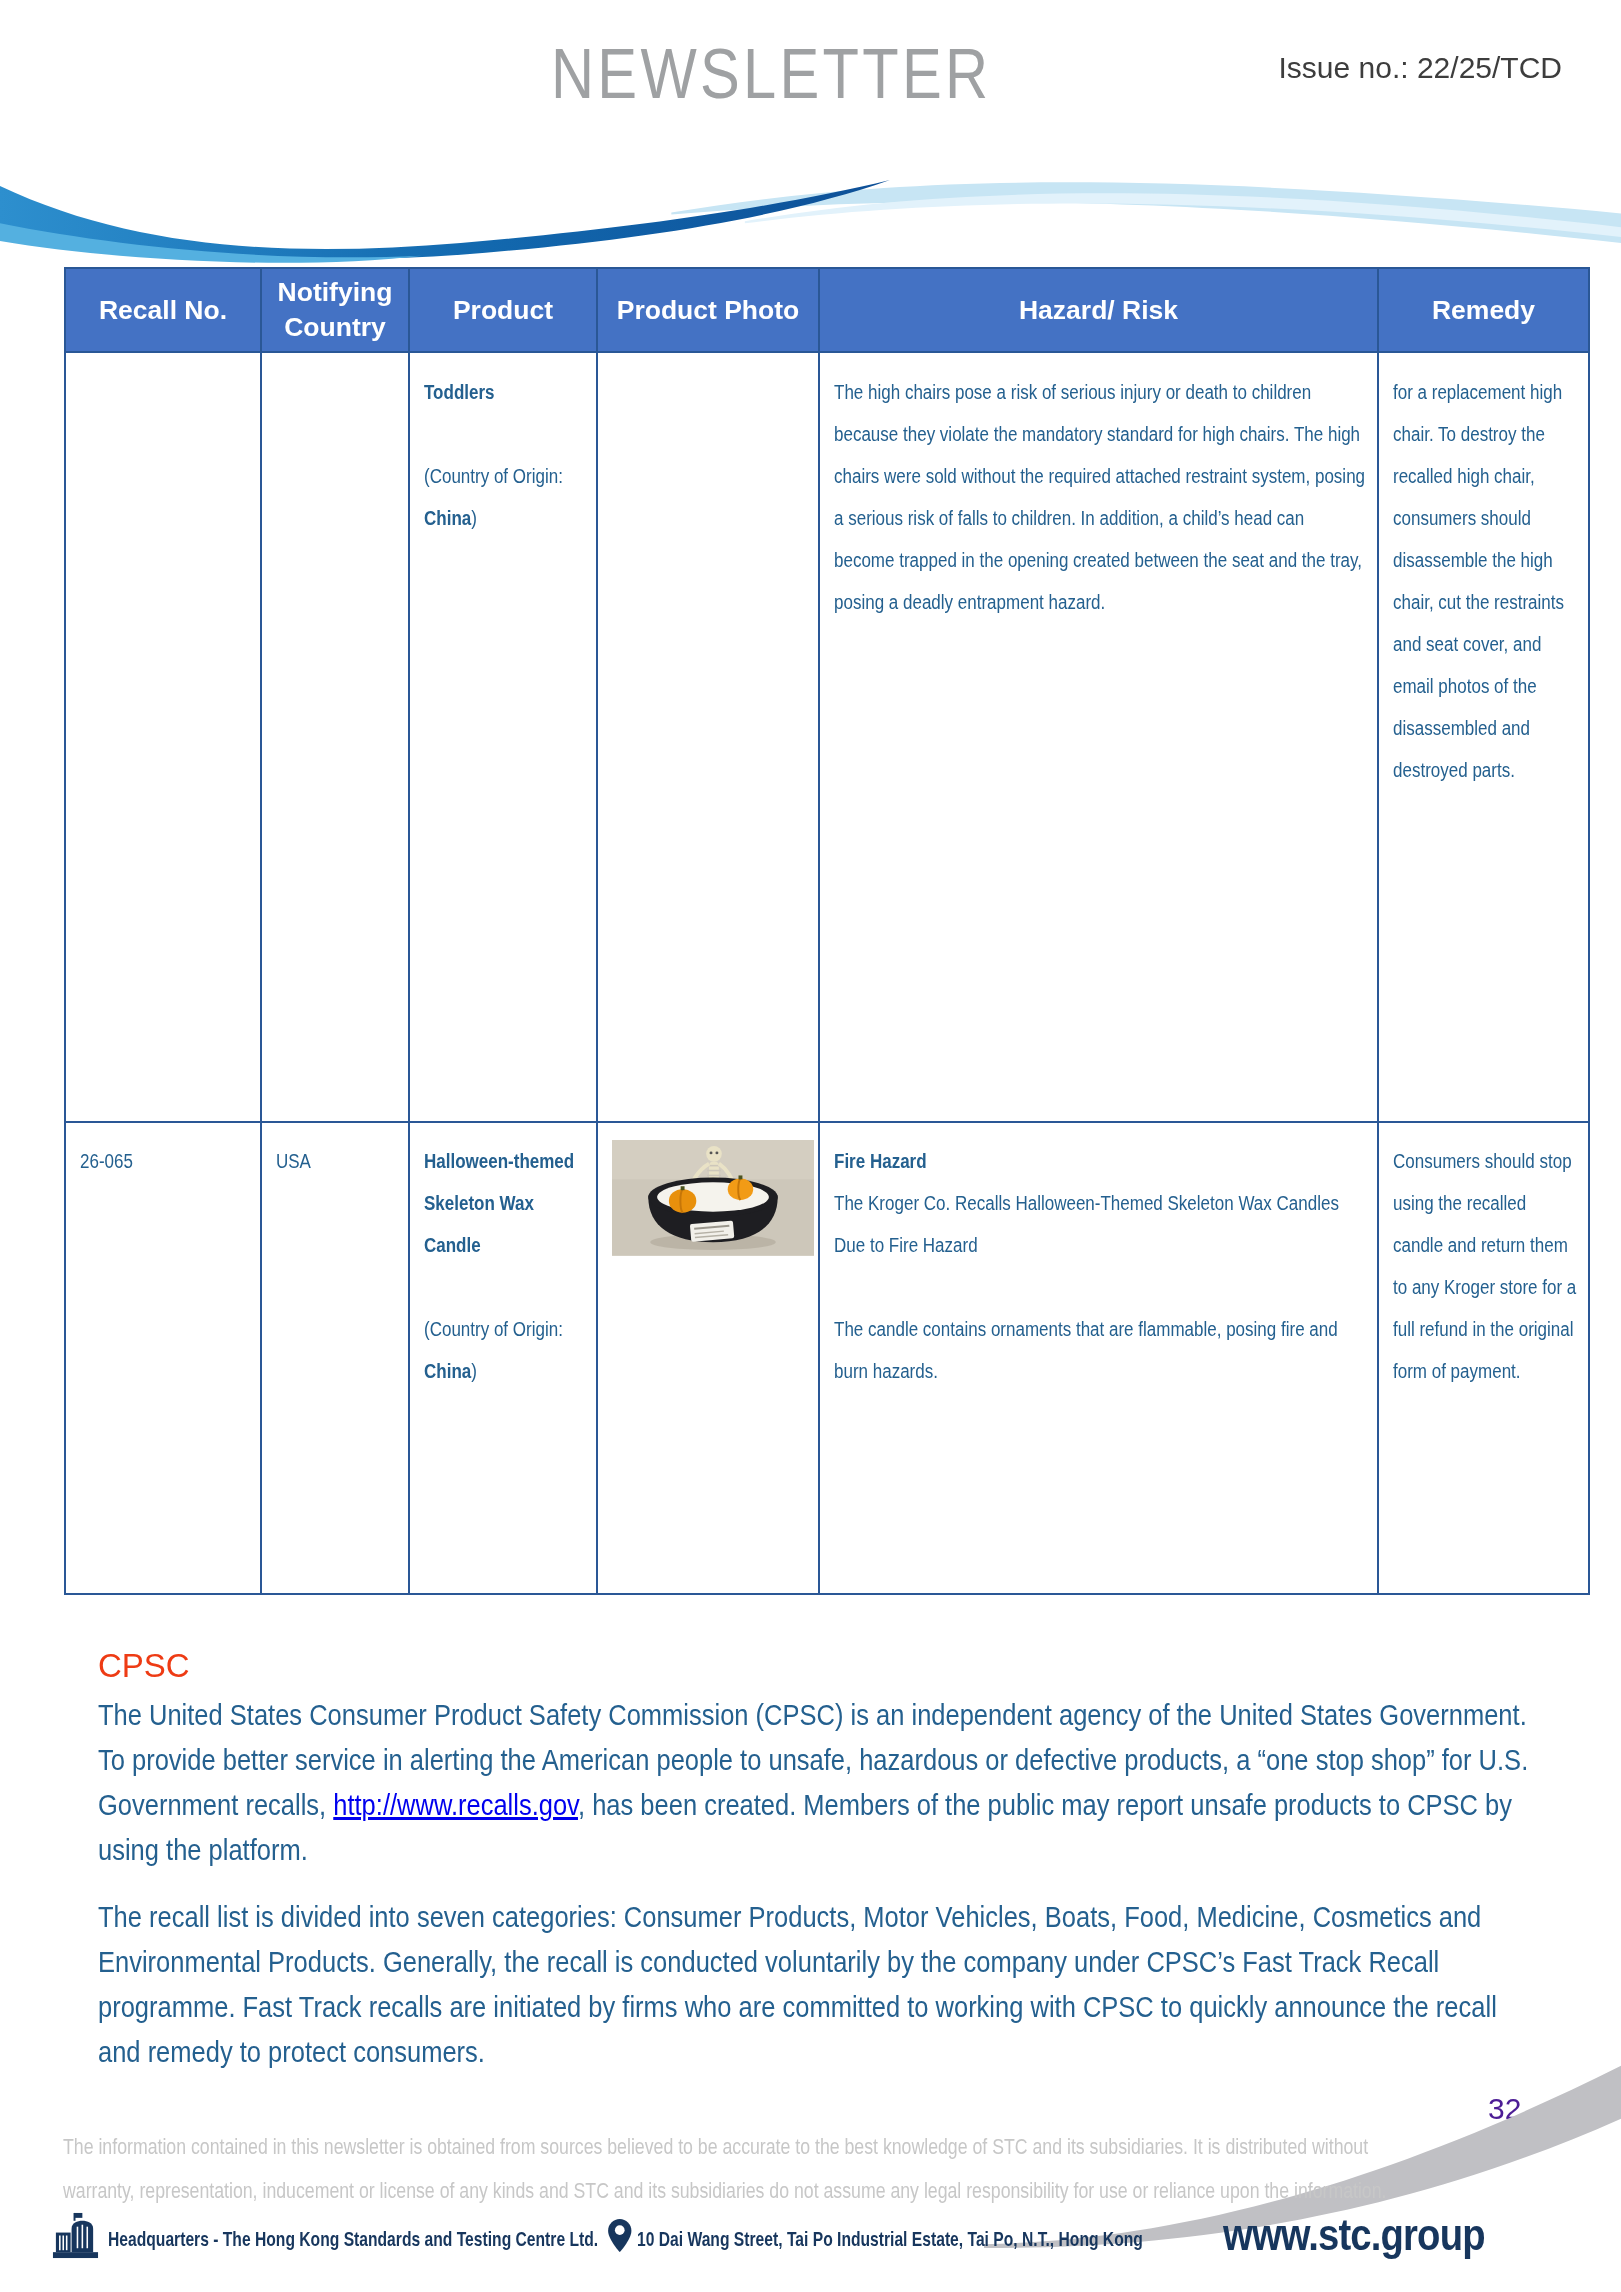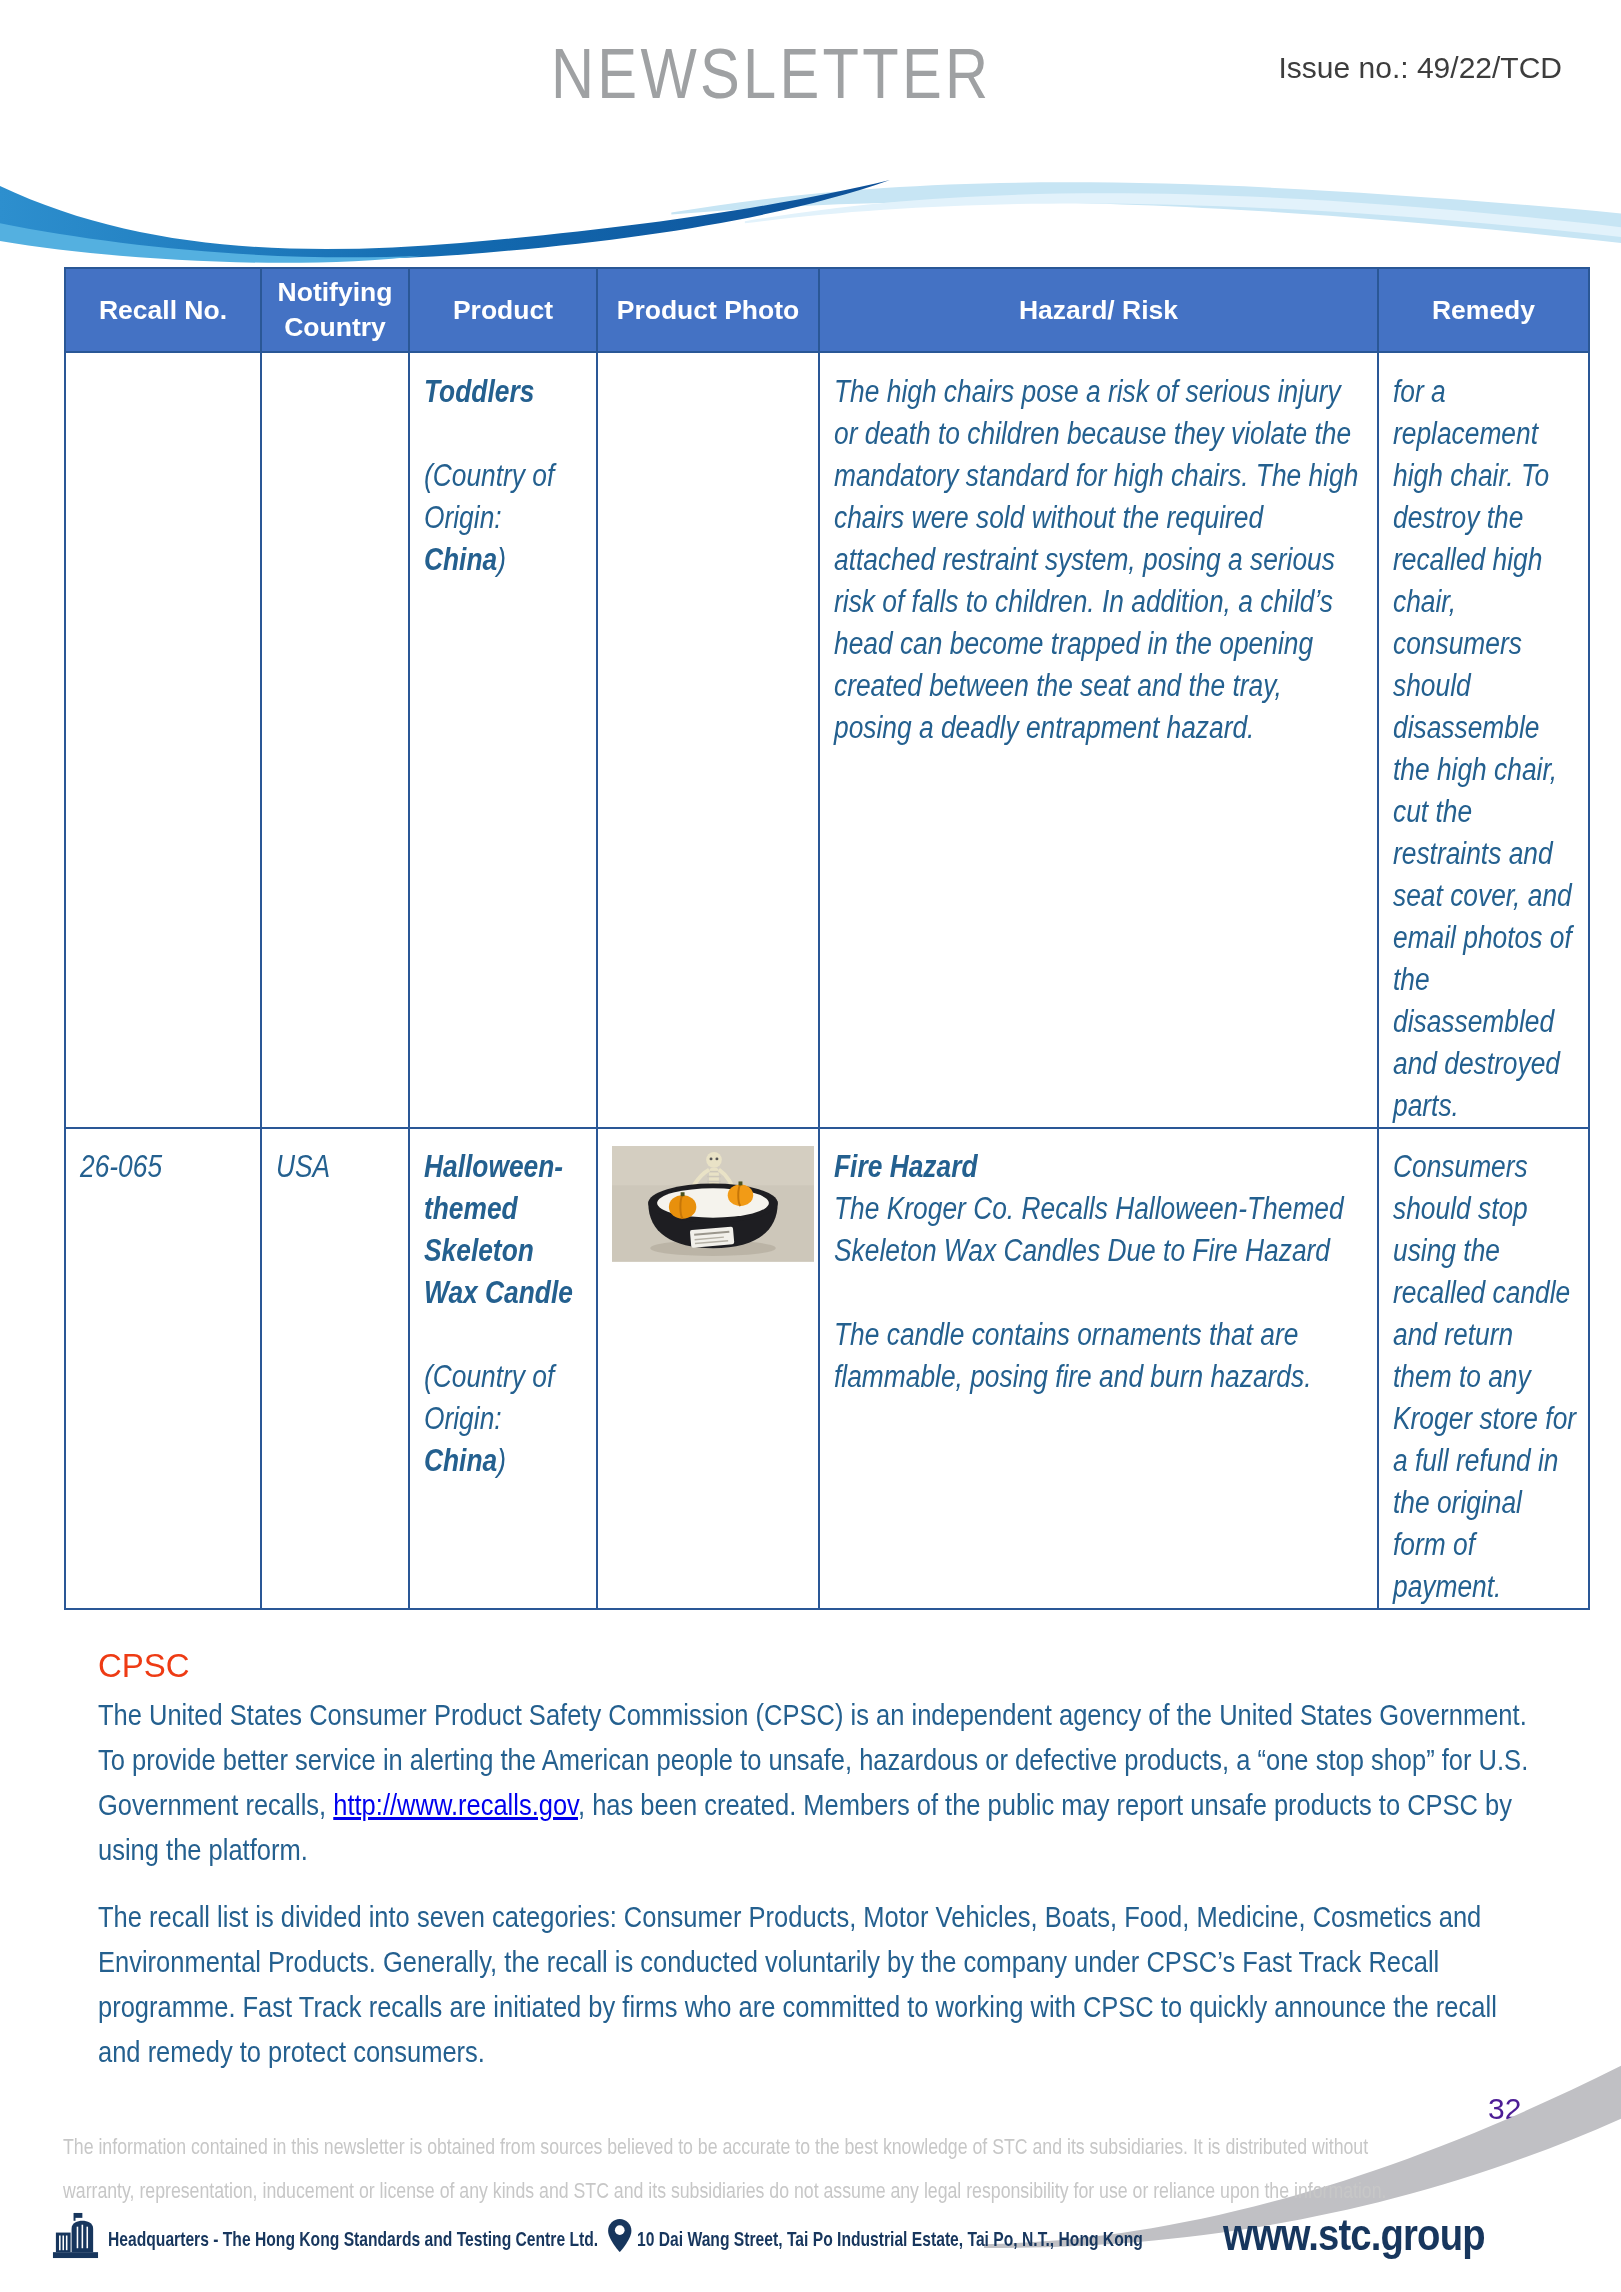--- a/index.html
+++ b/index.html
@@ -24,21 +24,21 @@
 
   
   table.recall { position:absolute; left:57px; top:267px; width:1523px; border-collapse:collapse; table-layout:fixed;margin-left:7px; }
   table.recall th, table.recall td { border:2px solid #2A5796; }
   table.recall th {
     background:#4472C4; color:#ffffff; font-size:26.5px; font-weight:bold;
     height:82px; text-align:center; vertical-align:middle; line-height:35px; padding:0 5.9px;
   }
   table.recall td {
     vertical-align:top; padding:17.6px 11.8px 0 13.7px;
-    color:#24608F; font-size:31px; line-height:42px;font-style:italic;
+    color:#24608F; font-size:20px; line-height:42px;
   }
   td .cin { transform:scaleX(0.85); transform-origin:0 0; width:117.6%; }
   td p { margin:0; }
   .mt1 { margin-top:42px; }
   .bold { font-weight:bold; }
   td.photo-cell { padding:11.8px 0 0 0; text-align:center; }
   .row-tall td { height:750px; }
   .row-mid td { height:453px; }
 
   
@@ -74,21 +74,21 @@
     transform:scaleX(0.85); transform-origin:0 0; white-space:nowrap; letter-spacing:-1px;
   }
 </style>
 </head>
 <body>
 
 <div class="page">
 
 
   <div class="newsletter-title">NEWSLETTER</div>
-  <div class="issue-no">Issue no.: 49/22/TCD</div>
+  <div class="issue-no">Issue no.: 22/25/TCD</div>
 
   <svg class="swoosh-top" viewBox="0 0 1654 175" preserveAspectRatio="none">
     <defs>
       <linearGradient id="gBlue" x1="0" y1="0" x2="1" y2="0">
         <stop offset="0" stop-color="#2D8FCE"></stop>
         <stop offset="0.55" stop-color="#1268AE"></stop>
         <stop offset="1" stop-color="#0D4F97"></stop>
       </linearGradient>
     </defs>
     <path d="M 685 89 C 920 50, 1180 46, 1654 90 L 1654 120 C 1180 68, 920 72, 685 91 Z" fill="#C7E5F4"></path>

